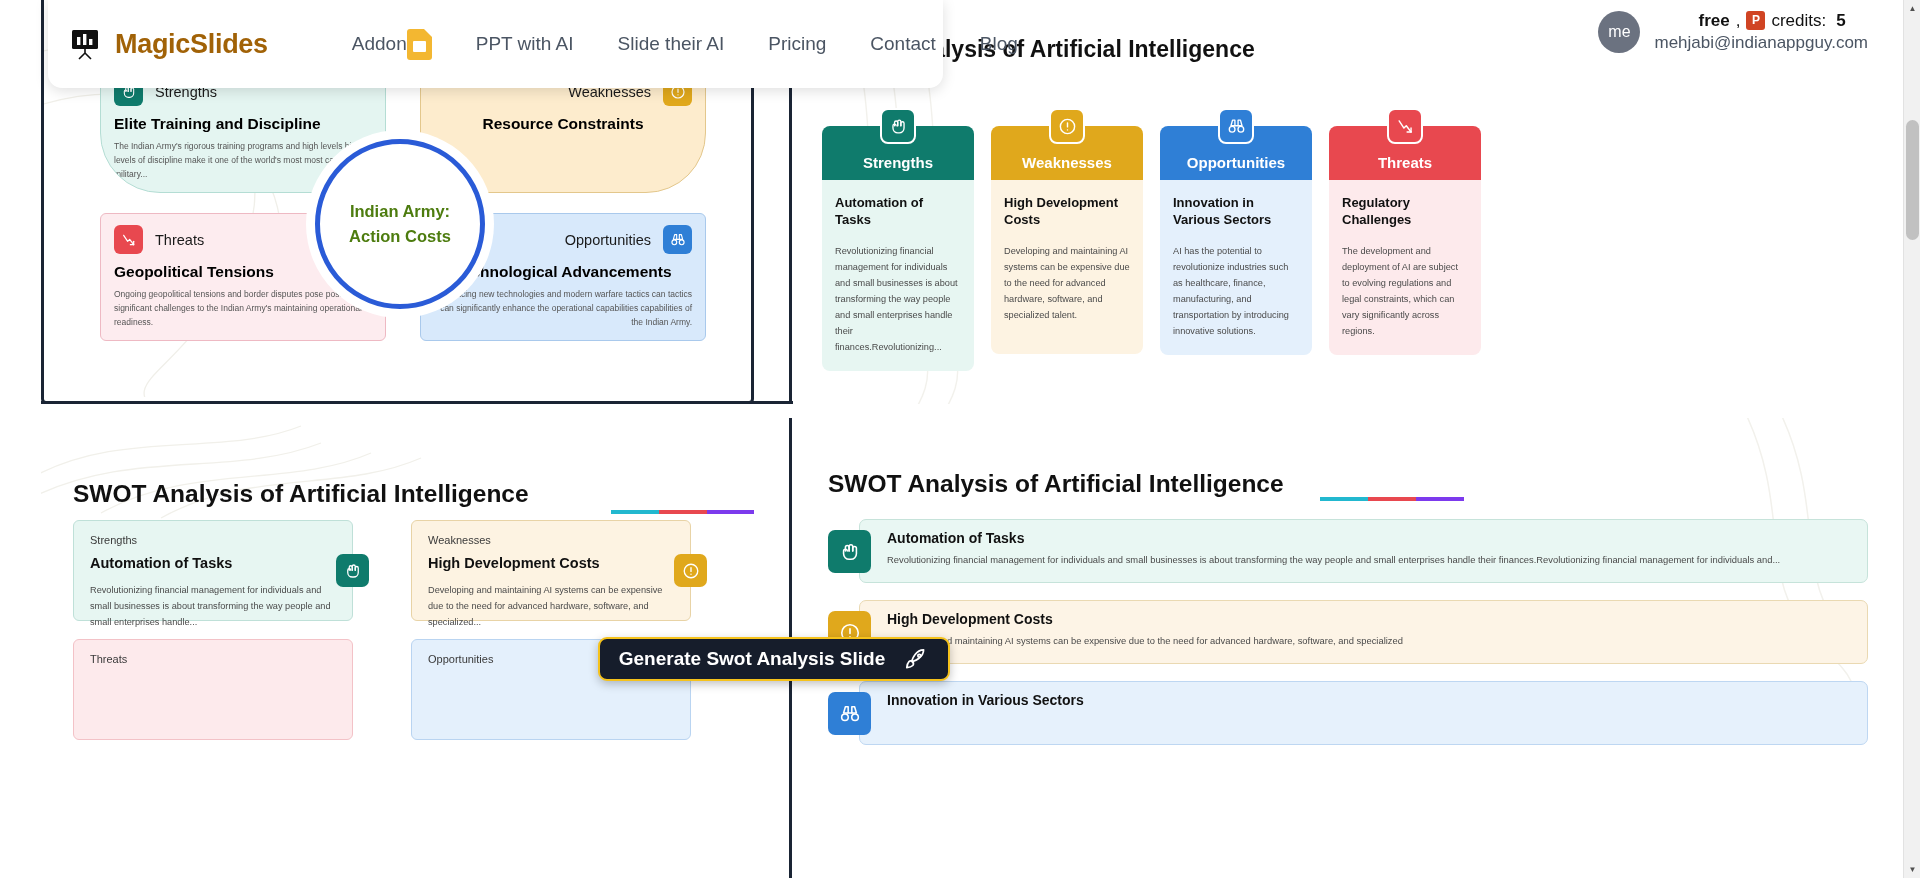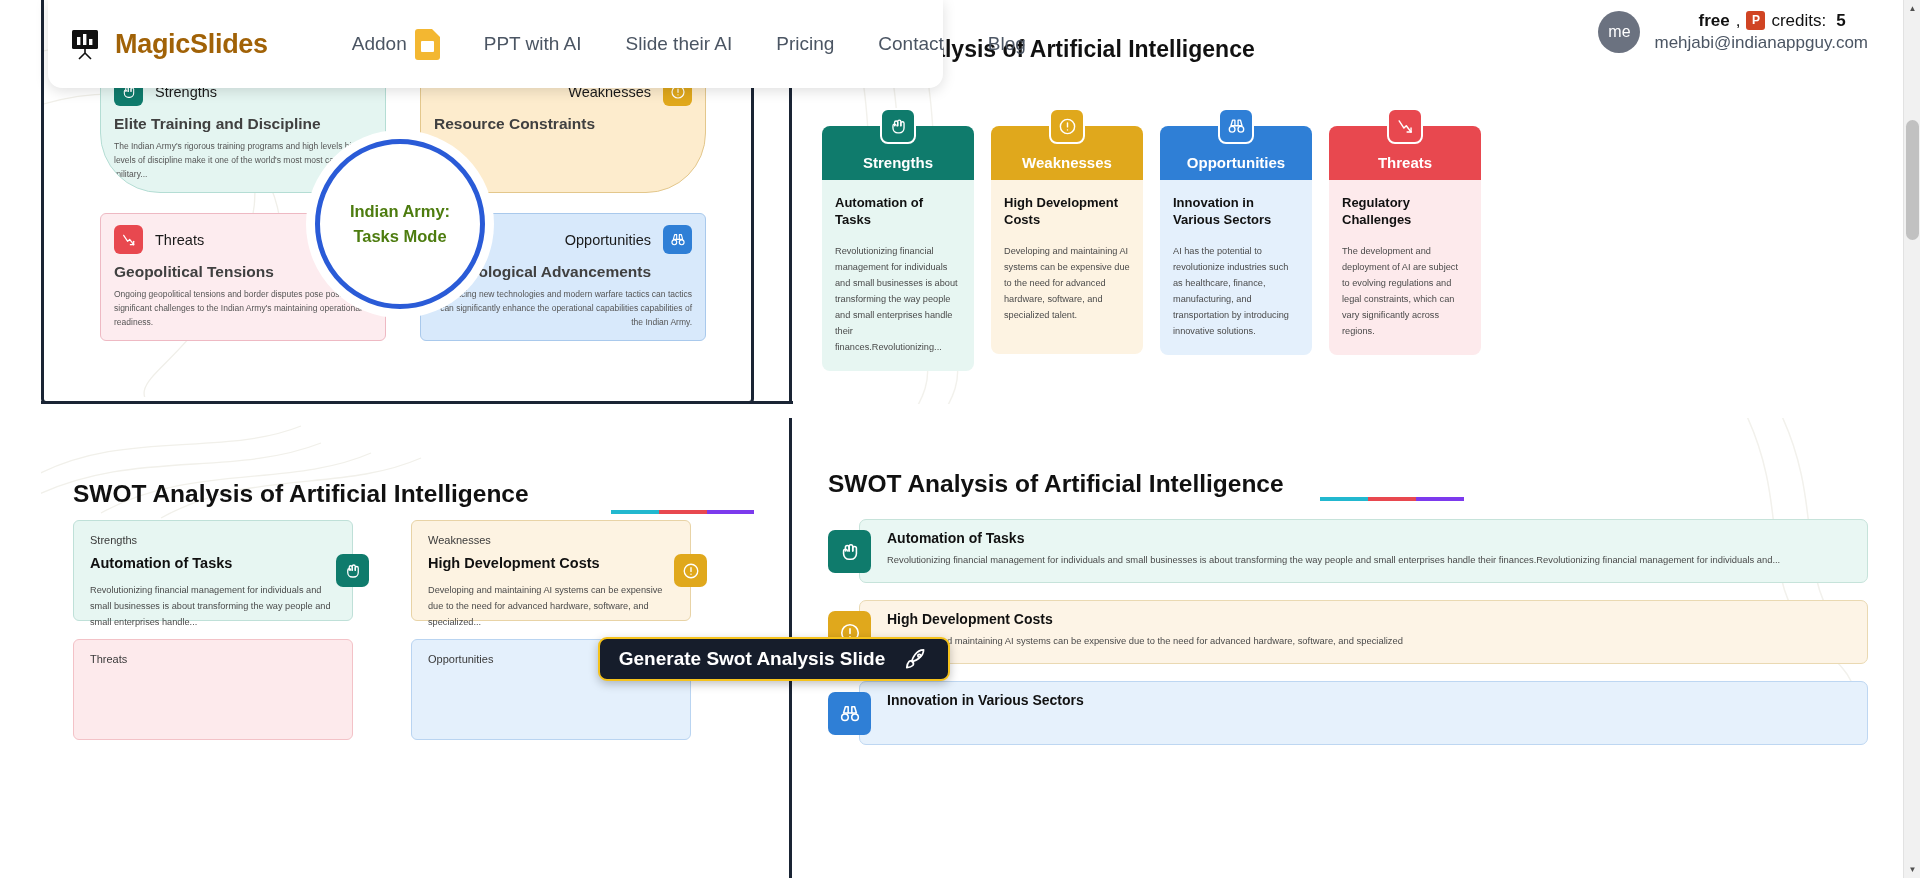--- a/index.html
+++ b/index.html
@@ -42,21 +42,21 @@
     letter-spacing: -0.3px;
   }
   .nav-links { display: flex; align-items: center; margin-left: 62px; gap: 0; }
   .nav-link {
     font-size: 19px;
     color: #4b5563;
     padding: 0 22px;
     white-space: nowrap;
     cursor: pointer;
   }
-  .addon-wrap { display: flex; align-items: center; gap: 8px; padding: 0 22px; }
+  .addon-wrap { display: flex; align-items: center; gap: 0; padding: 0 22px; }
   .addon-wrap .nav-link { padding: 0; }
   .slides-icon {
     width: 25px; height: 31px;
     background: #f3b731;
     border-radius: 3px;
     position: relative;
   }
   .slides-icon::before {
     content: "";
     position: absolute;
@@ -210,22 +210,22 @@
   #q-opp { left: 376px; top: 446px; background: #d8e9fb; border: 1px solid #a9c9ec; border-radius: 60px 6px 6px 6px; }
   .q-head { display: flex; align-items: center; gap: 12px; }
   .q-head.right { justify-content: flex-end; }
   .q-badge {
     width: 29px; height: 29px;
     border-radius: 6px;
     display: flex; align-items: center; justify-content: center;
     color: #ffffff;
   }
   .q-label { font-size: 14.5px; color: #1a1a1a; }
-  .q-title { font-size: 15.5px; font-weight: 700; color: #404040; margin-top: 9px; }
-  .q-title.right { text-align: left; }
+  .q-title { font-size: 15.5px; font-weight: 700; color: #000000; margin-top: 9px; }
+  .q-title.right { text-align: center; }
   .q-desc { font-size: 8.5px; color: #555555; line-height: 1.62; margin-top: 7px; }
   .q-desc.right { text-align: right; }
 
   
   #slide-tr {
     position: absolute;
     left: 793px; top: -236px;
     width: 1110px; height: 640px;
     background: #ffffff;
     overflow: hidden;
@@ -485,21 +485,21 @@
             </svg>
           </div>
         </div>
         <div class="q-title right">Technological Advancements</div>
         <div class="q-desc right">Embracing new technologies and modern warfare tactics can tactics can significantly enhance the operational capabilities capabilities of the Indian Army.</div>
       </div>
     </div>
 
     <div class="circle-center">
       <span>Indian Army:</span>
-      <span>Tasks Mode</span>
+      <span>Action Costs</span>
     </div>
   </div>
 
   <div id="slide-tr">
     <svg class="slide-bg-swirl" style="left:0;top:250px;width:260px;height:390px;" viewBox="0 0 260 390">
       <g fill="none" stroke="#f2f1ec" stroke-width="1.4">
         <path d="M40 -10 C 95 70, 60 160, 95 250 S 150 350, 120 400"></path>
         <path d="M70 -10 C 125 70, 90 160, 125 250 S 180 350, 150 400"></path>
         <path d="M105 -10 C 160 70, 125 160, 160 250"></path>
       </g>

